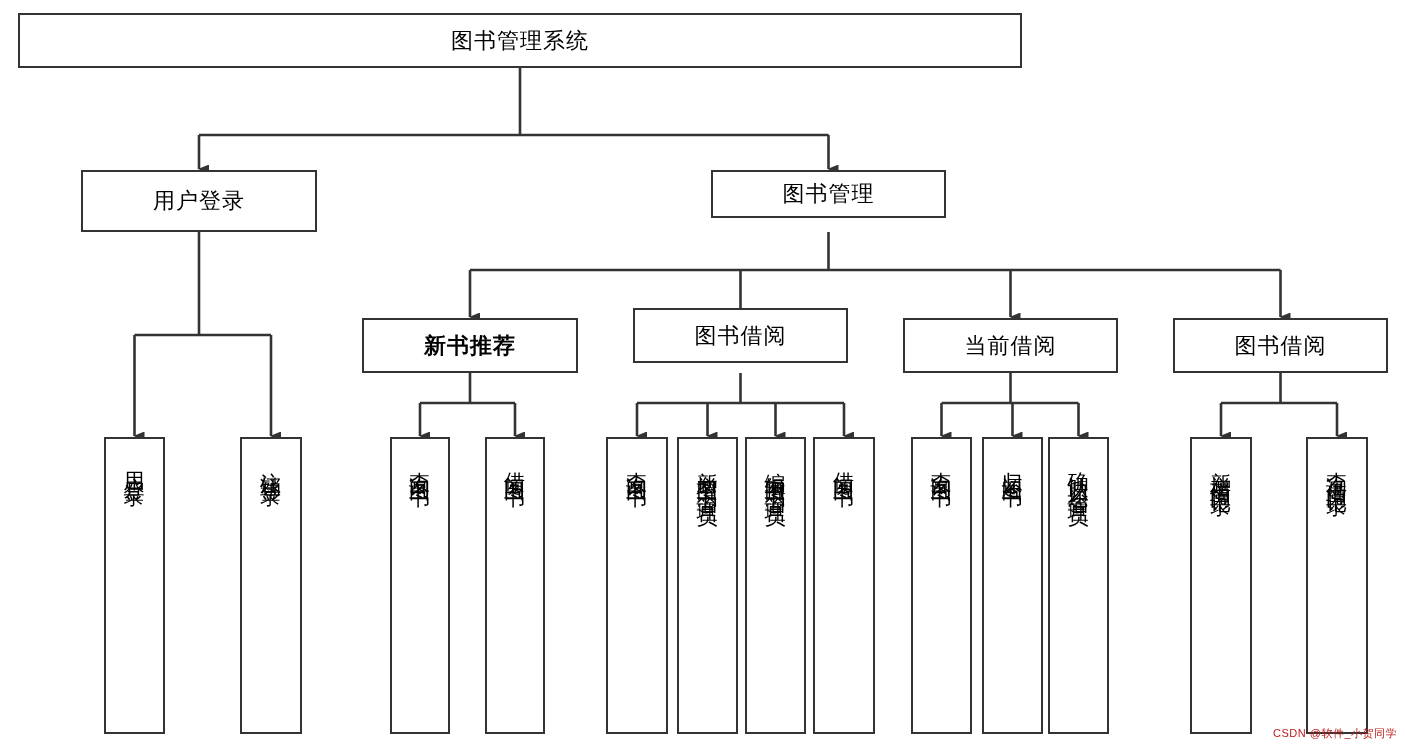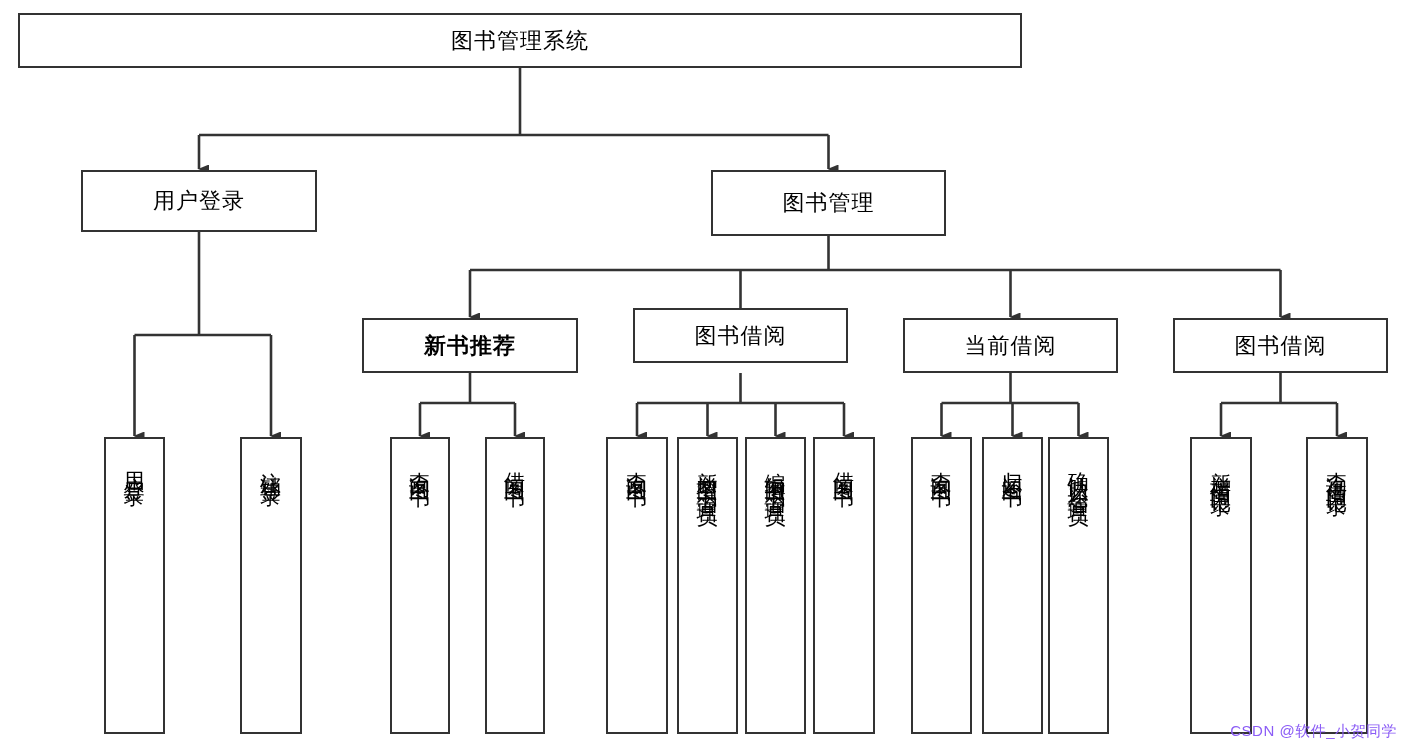--- a/index.html
+++ b/index.html
@@ -54,22 +54,22 @@
     text-orientation: upright;
     font-size: 21px;
     letter-spacing: 5px;
     line-height: 1;
     white-space: nowrap;
   }
   #watermark {
     position: absolute;
     right: 8px;
     bottom: 6px;
-    font-size: 15px;
-    color: #8b5cf6;
+    font-size: 11px;
+    color: #b91c1c;
     letter-spacing: 0.5px;
     z-index: 5;
     white-space: nowrap;
     font-family: "Liberation Sans", "DejaVu Sans", sans-serif;
   }
 </style>
 </head>
 <body>
 
 <div id="canvas">
@@ -116,21 +116,21 @@
       </g>
   </svg>
 
   <div id="nodes-layer">
       <div class="node h" style="left: 18px; top: 13px; width: 1004px; height: 55px;">
         <span class="lbl">图书管理系统</span>
       </div>
       <div class="node h" style="left: 81px; top: 170px; width: 236px; height: 62px;">
         <span class="lbl">用户登录</span>
       </div>
-      <div class="node h" style="left: 711px; top: 170px; width: 235px; height: 66px;">
+      <div class="node h" style="left: 711px; top: 170px; width: 235px; height: 48px;">
         <span class="lbl">图书管理</span>
       </div>
       <div class="node h" style="left: 362px; top: 318px; width: 216px; height: 55px; font-weight: bold;">
         <span class="lbl">新书推荐</span>
       </div>
       <div class="node h" style="left: 633px; top: 308px; width: 215px; height: 55px;">
         <span class="lbl">图书借阅</span>
       </div>
       <div class="node h" style="left: 903px; top: 318px; width: 215px; height: 55px;">
         <span class="lbl">当前借阅</span>

